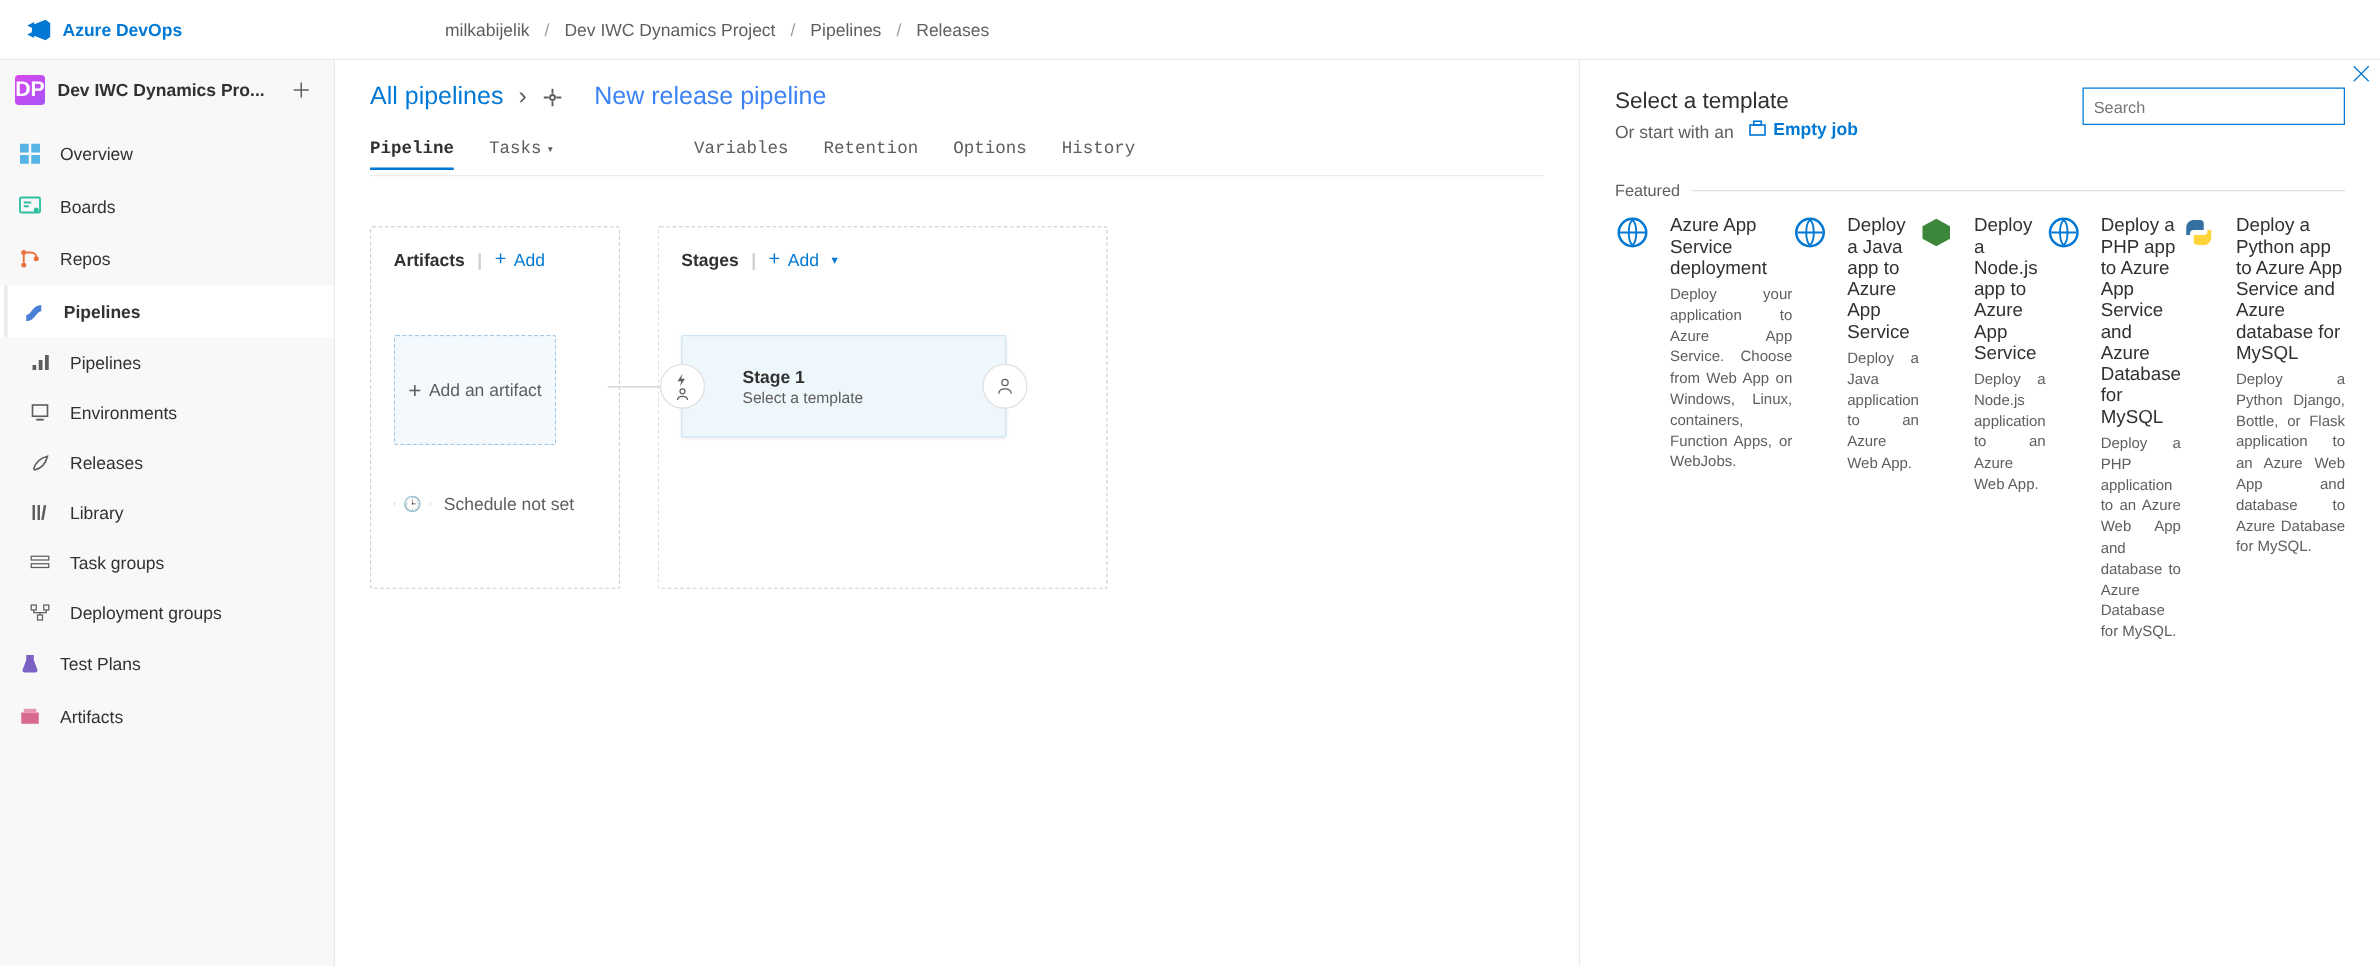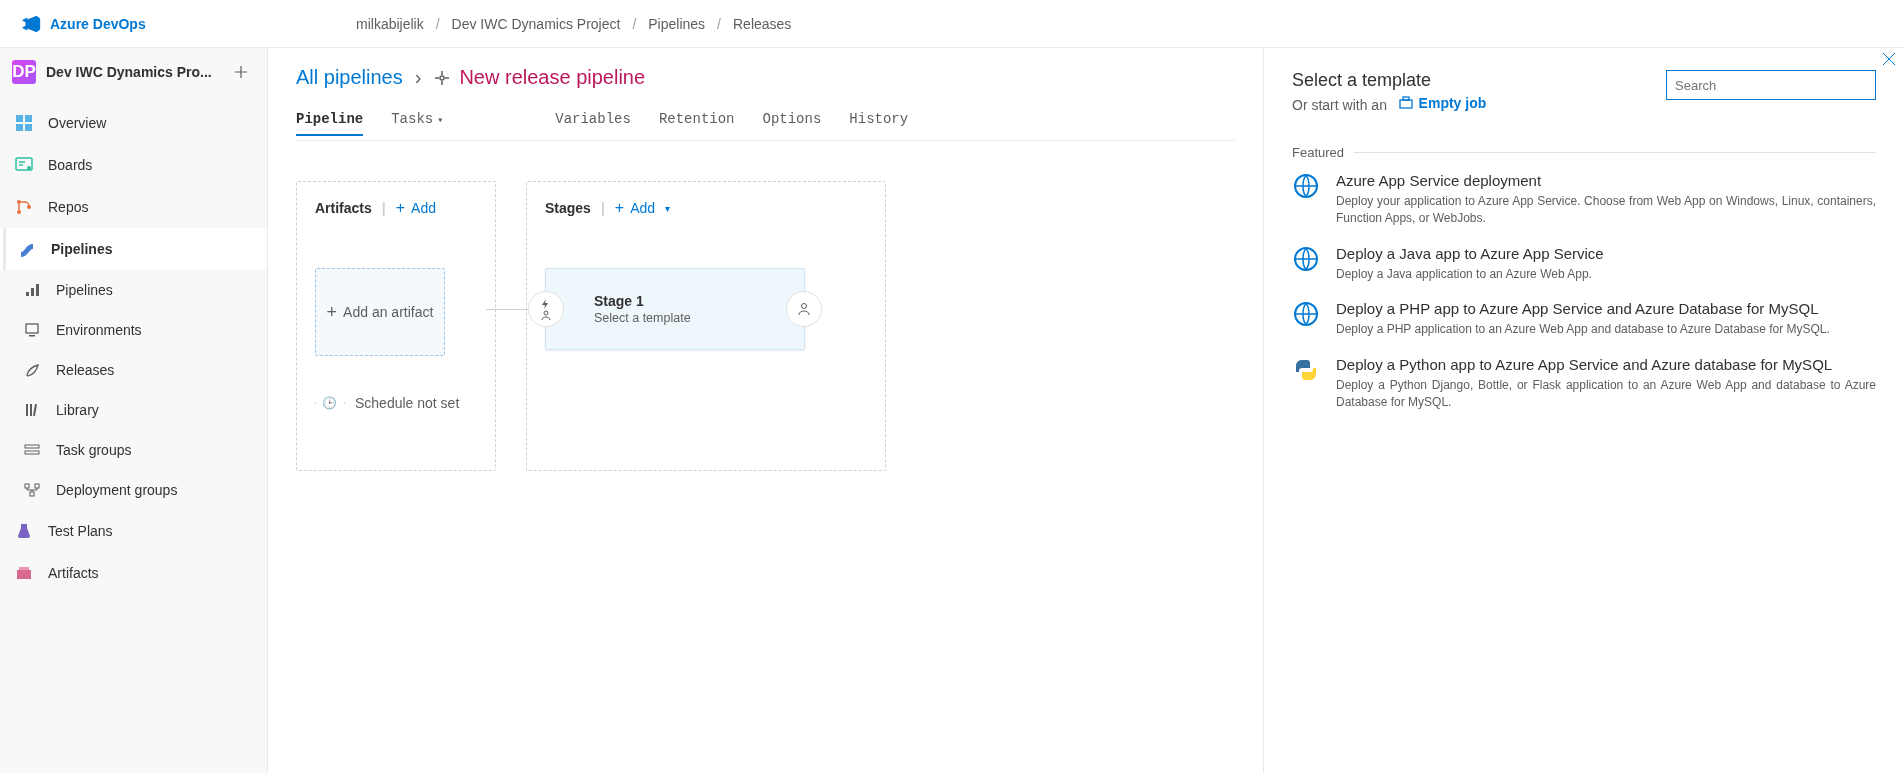--- a/index.html
+++ b/index.html
@@ -29,21 +29,21 @@
 .nav-item .icon { width: 20px; height: 20px; display: flex; align-items: center; justify-content: center; }
 .nav-sub { padding-left: 8px; }
 .nav-sub .nav-item { height: 40px; font-size: 14px; color: #323130; }
 
 
 .main { flex: 1; display: flex; min-height: 0; position: relative; }
 .content { flex: 1; padding: 18px 28px; border-right: 1px solid #eaeaea; }
 .page-title-row { display: flex; align-items: center; gap: 12px; font-size: 20px; }
 .all-pipelines { color: #0078d4; }
 .chev-right { color: #605e5c; }
-.pipeline-title { font-size: 20px; color: #be185d; display: flex; align-items: center; gap: 8px; }
+.pipeline-title { font-size: 20px; color: #3b82f6; display: flex; align-items: center; gap: 24px; }
 
 .tabs { display: flex; gap: 28px; margin-top: 16px; border-bottom: 1px solid #eaeaea; height: 36px; align-items: center; font-family: Liberation Mono, monospace; }
 .tab { color: #605e5c; cursor: pointer; padding-bottom: 8px; position: relative; }
 .tab.active { color: #323130; font-weight: 600; }
 .tab.active::after { content:""; position:absolute; left:0; right:0; bottom:-1px; height:2px; background:#0078d4; }
 .tab .caret { font-size: 10px; margin-left: 4px; color: #605e5c; }
 .tab-group-gap { width: 56px; }
 
 
 .canvas { display: flex; gap: 30px; margin-top: 40px; align-items: flex-start; }
@@ -75,21 +75,21 @@
 .close-x { position: absolute; top: 0; right: 4px; font-size: 18px; color:#0078d4; cursor:pointer; padding:4px; }
 .rp-header-row { display:flex; align-items:flex-start; justify-content:space-between; gap:20px; }
 .rp-title { font-size: 18px; font-weight: 400; color:#323130; }
 .rp-sub { color:#605e5c; margin-top:4px; }
 .empty-job { color:#0078d4; font-weight:600; display:inline-flex; align-items:center; gap:6px; }
 .search-box { width: 210px; height: 30px; border: 1px solid #0078d4; padding: 0 8px; font-size: 13px; outline:none; }
 
 .section-label { display:flex; align-items:center; gap:10px; margin-top: 32px; color:#605e5c; font-size: 13px; }
 .section-label::after { content:""; flex:1; height:1px; background:#e1e1e1; }
 
-.template-list { margin-top: 12px; display:flex; flex-direction:column; gap: 18px; }
+.template-list { margin-top: 12px; display:flex; flex-direction:row; }
 .template-item { display:flex; gap: 16px; align-items:flex-start; cursor:pointer; }
 .template-icon { width: 28px; height: 28px; flex-shrink:0; display:flex; align-items:center; justify-content:center; }
 .template-title { font-size: 15px; color:#323130; }
 .template-desc { font-size: 12px; color:#605e5c; margin-top: 4px; text-align: justify; line-height:1.4; }
 
 svg { display:block; }
 </style>
 </head>
 <body>
 
@@ -374,20 +374,31 @@
                 </svg>
               </span>
             <div>
               <div class="template-title">Deploy a Java app to Azure App Service</div>
               <div class="template-desc">Deploy a Java application to an Azure Web App.</div>
             </div>
           </div>
           <div class="template-item">
             <span class="template-icon">
                 <svg width="26" height="26" viewBox="0 0 26 26">
+                  <polygon points="13,2 24,8 24,18 13,24 2,18 2,8" fill="#3c873a"></polygon>
+                </svg>
+              </span>
+            <div>
+              <div class="template-title">Deploy a Node.js app to Azure App Service</div>
+              <div class="template-desc">Deploy a Node.js application to an Azure Web App.</div>
+            </div>
+          </div>
+          <div class="template-item">
+            <span class="template-icon">
+                <svg width="26" height="26" viewBox="0 0 26 26">
                   <circle cx="13" cy="13" r="11" fill="none" stroke="#0078d4" stroke-width="2"></circle>
                   <path d="M3 13h20M13 3c4 3 4 17 0 20M13 3c-4 3-4 17 0 20" stroke="#0078d4" stroke-width="1.5" fill="none"></path>
                 </svg>
               </span>
             <div>
               <div class="template-title">Deploy a PHP app to Azure App Service and Azure Database for MySQL</div>
               <div class="template-desc">Deploy a PHP application to an Azure Web App and database to Azure Database for MySQL.</div>
             </div>
           </div>
           <div class="template-item">

